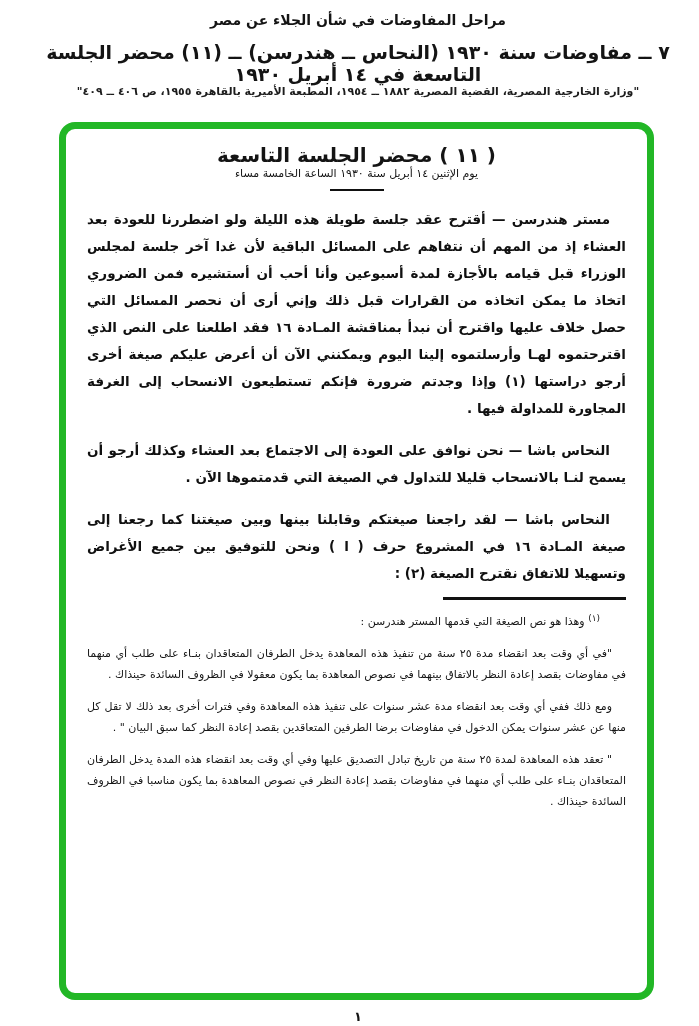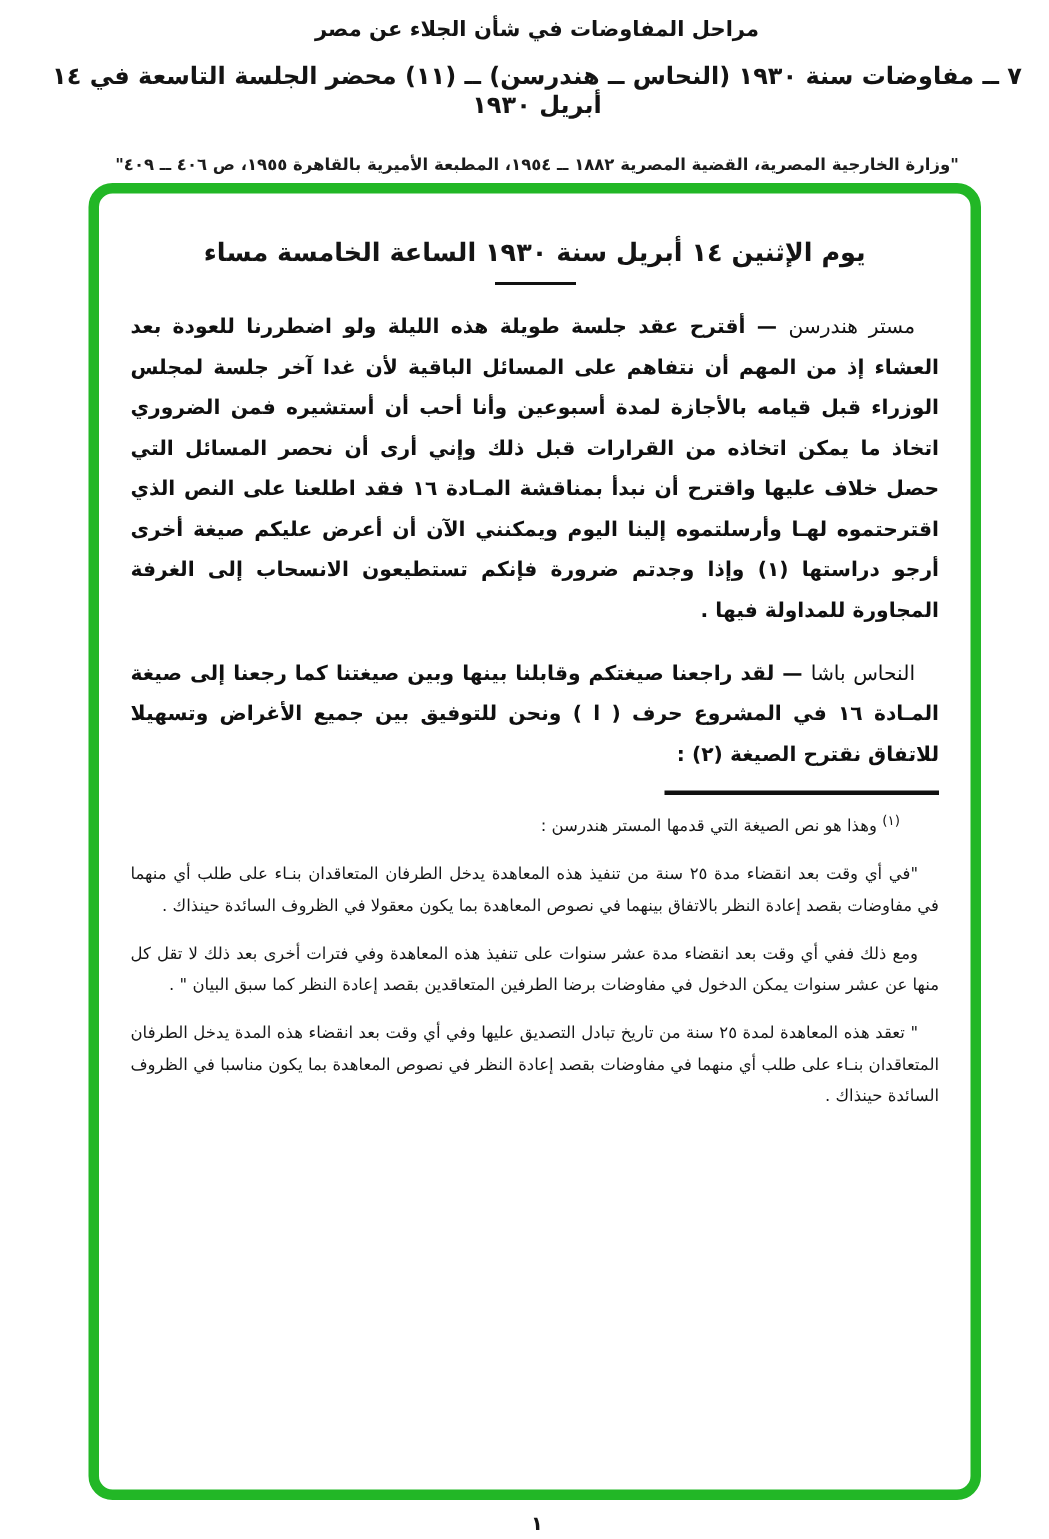--- a/index.html
+++ b/index.html
@@ -5,39 +5,39 @@
   html,body{margin:0;padding:0;background:#ffffff;}
   body{
     width:699px;height:1026px;position:relative;overflow:hidden;
     font-family:"DejaVu Sans",sans-serif;color:#141414;
   }
   .page{position:relative;width:682px;height:1026px;direction:rtl;}
 
   
   .top-header{position:absolute;top:12px;right:0;left:0;text-align:center;}
   .series-title{font-size:14px;font-weight:bold;letter-spacing:0.2px;margin-bottom:13px;}
-  .doc-heading{font-size:16px;font-weight:bold;margin-bottom:24px;}
+  .doc-heading{font-size:19px;font-weight:bold;margin-bottom:0;}
   .source-citation{font-size:11px;font-weight:bold;color:#1c1c1c;}
 
   
   .green-box{
     position:absolute;top:122px;right:45px;width:595px;height:878px;
     box-sizing:border-box;border:7px solid #22b726;border-radius:16px;
     padding:6px 21px 4px 21px;overflow:hidden;background:#fff;
   }
 
   .session-title{font-size:20px;font-weight:bold;text-align:center;margin:8px 0 0 0;}
-  .session-date{font-size:17px;font-weight:bold;text-align:center;margin-top:24px;}
+  .session-date{font-size:11px;font-weight:normal;text-align:center;}
   .date-rule{width:54px;border-top:2.5px solid #111;margin:9px auto 0 auto;}
 
   .body-p{
     font-size:13.5px;line-height:27px;text-align:justify;
     margin:15px 0 0 0;text-indent:16px;font-weight:bold;color:#101010;
   }
-  .speaker{font-weight:normal;}
+  .speaker{font-weight:bold;}
 
   .fn-rule{width:183px;border-top:3px solid #111;margin:10px 0 8px auto;}
 
   .footnotes{font-size:11px;line-height:21px;color:#161616;font-weight:normal;}
   .fn-intro{margin:2px 0 0 0;text-indent:26px;text-align:right;}
   .fn-marker{font-size:9px;vertical-align:4px;letter-spacing:1px;}
   .fn-p{margin:11px 0 0 0;text-align:justify;text-indent:14px;}
 
   .page-number{
     position:absolute;bottom:2px;right:0;left:0;text-align:center;
@@ -50,28 +50,33 @@
 <div class="page">
 
   <div class="top-header">
     <div class="series-title">مراحل المفاوضات في شأن الجلاء عن مصر</div>
     <div class="doc-heading">٧ ــ مفاوضات سنة ١٩٣٠ (النحاس ــ هندرسن) ــ (١١) محضر الجلسة التاسعة في ١٤ أبريل ١٩٣٠</div>
     <div class="source-citation">"وزارة الخارجية المصرية، القضية المصرية ١٨٨٢ ــ ١٩٥٤، المطبعة الأميرية بالقاهرة ١٩٥٥، ص ٤٠٦ ــ ٤٠٩"</div>
   </div>
 
   <div class="green-box">
 
+    <div class="session-title">( ١١ ) محضر الجلسة التاسعة</div>
     <div class="session-date">يوم الإثنين ١٤ أبريل سنة ١٩٣٠ الساعة الخامسة مساء</div>
     <div class="date-rule"></div>
 
     <p class="body-p">
       <span class="speaker">مستر هندرسن</span>
       <span>— أقترح عقد جلسة طويلة هذه الليلة ولو اضطررنا للعودة بعد العشاء إذ من المهم أن نتفاهم على المسائل الباقية لأن غدا آخر جلسة لمجلس الوزراء قبل قيامه بالأجازة لمدة أسبوعين وأنا أحب أن أستشيره فمن الضروري اتخاذ ما يمكن اتخاذه من القرارات قبل ذلك وإني أرى أن نحصر المسائل التي حصل خلاف عليها واقترح أن نبدأ بمناقشة المـادة ١٦ فقد اطلعنا على النص الذي اقترحتموه لهـا وأرسلتموه إلينا اليوم ويمكنني الآن أن أعرض عليكم صيغة أخرى أرجو دراستها (١) وإذا وجدتم ضرورة فإنكم تستطيعون الانسحاب إلى الغرفة المجاورة للمداولة فيها .</span>
     </p>
 
+    <p class="body-p">
+      <span class="speaker">النحاس باشا</span>
+      <span>— نحن نوافق على العودة إلى الاجتماع بعد العشاء وكذلك أرجو أن يسمح لنـا بالانسحاب قليلا للتداول في الصيغة التي قدمتموها الآن .</span>
+    </p>
 
 
     <p class="body-p">
       <span class="speaker">النحاس باشا</span>
       <span>— لقد راجعنا صيغتكم وقابلنا بينها وبين صيغتنا كما رجعنا إلى صيغة المـادة ١٦ في المشروع حرف ( ا ) ونحن للتوفيق بين جميع الأغراض وتسهيلا للاتفاق نقترح الصيغة (٢) :</span>
     </p>
 
     <div class="fn-rule"></div>
 
     <div class="footnotes">

